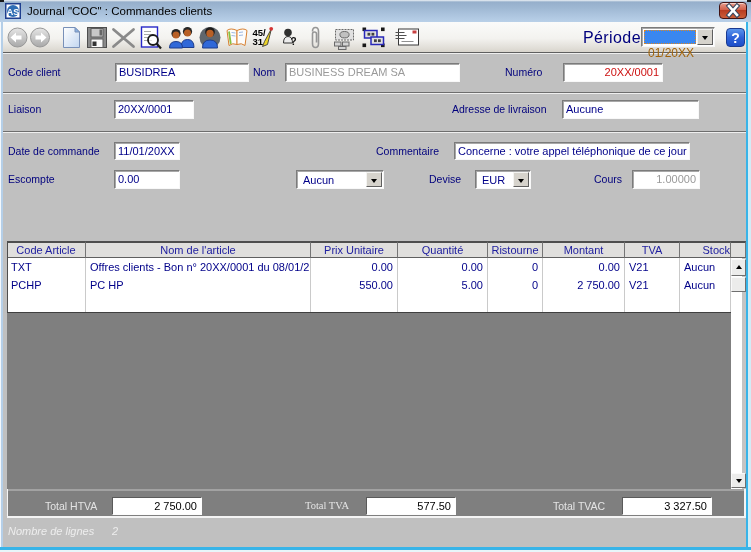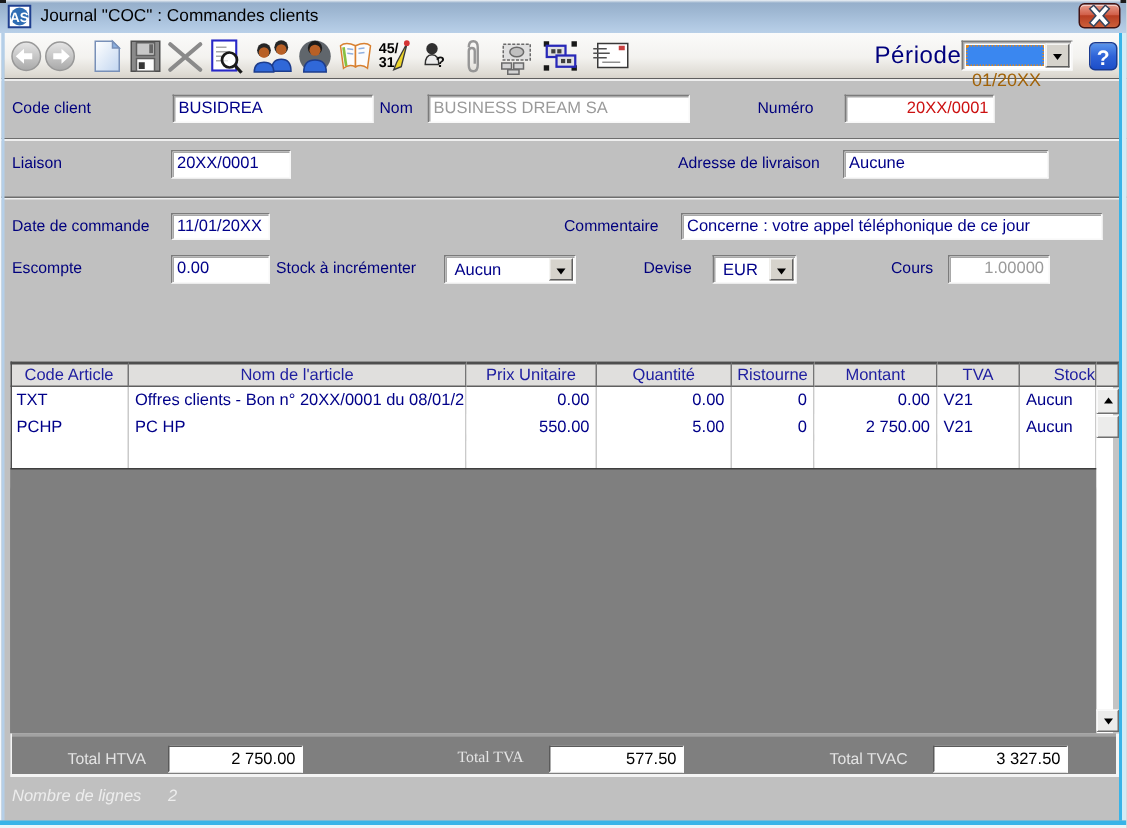--- a/index.html
+++ b/index.html
@@ -171,25 +171,24 @@
 
   <div class="lbl" style="left:8px; top:100px;">Liaison</div>
   <div class="inp" style="left:114px; top:100px; width:80px;">20XX/0001</div>
   <div class="lbl" style="left:452px; top:100px;">Adresse de livraison</div>
   <div class="inp" style="left:562px; top:100px; width:137px;">Aucune</div>
   <div class="groove" style="top:131px;"></div>
 
   <div class="lbl" style="left:8px; top:142px;">Date de commande</div>
   <div class="inp" style="left:114px; top:142px; width:66px; height:18px;">11/01/20XX</div>
   <div class="lbl" style="left:376px; top:142px;">Commentaire</div>
-  <div class="inp" style="left:454px; top:142px; width:281px; height:18px;">Concerne : votre appel téléphonique de ce jour</div>
+  <div class="inp" style="left:454px; top:142px; width:236px; height:18px;">Concerne : votre appel téléphonique de ce jour</div>
 
   <div class="lbl" style="left:8px; top:170px;">Escompte</div>
   <div class="inp" style="left:114px; top:170px; width:66px;">0.00</div>
-  <div class="lbl" style="left:184px; top:170px;">Stock à incrémenter</div>
   <div class="combo" style="left:296px; top:170px; width:88px; height:19px;">
     <div class="txt">Aucun</div>
       <div class="btn"></div>
   </div>
   <div class="lbl" style="left:429px; top:170px;">Devise</div>
   <div class="combo" style="left:475px; top:170px; width:56px; height:19px;">
     <div class="txt">EUR</div>
       <div class="btn"></div>
   </div>
   <div class="lbl" style="left:594px; top:170px;">Cours</div>

